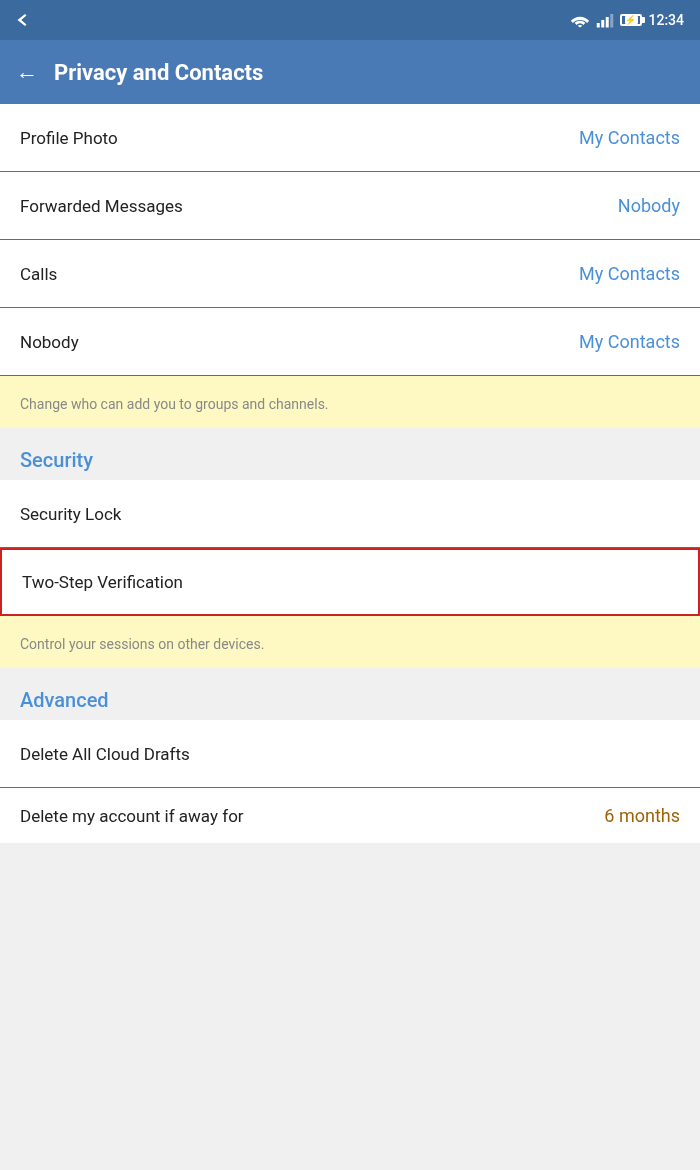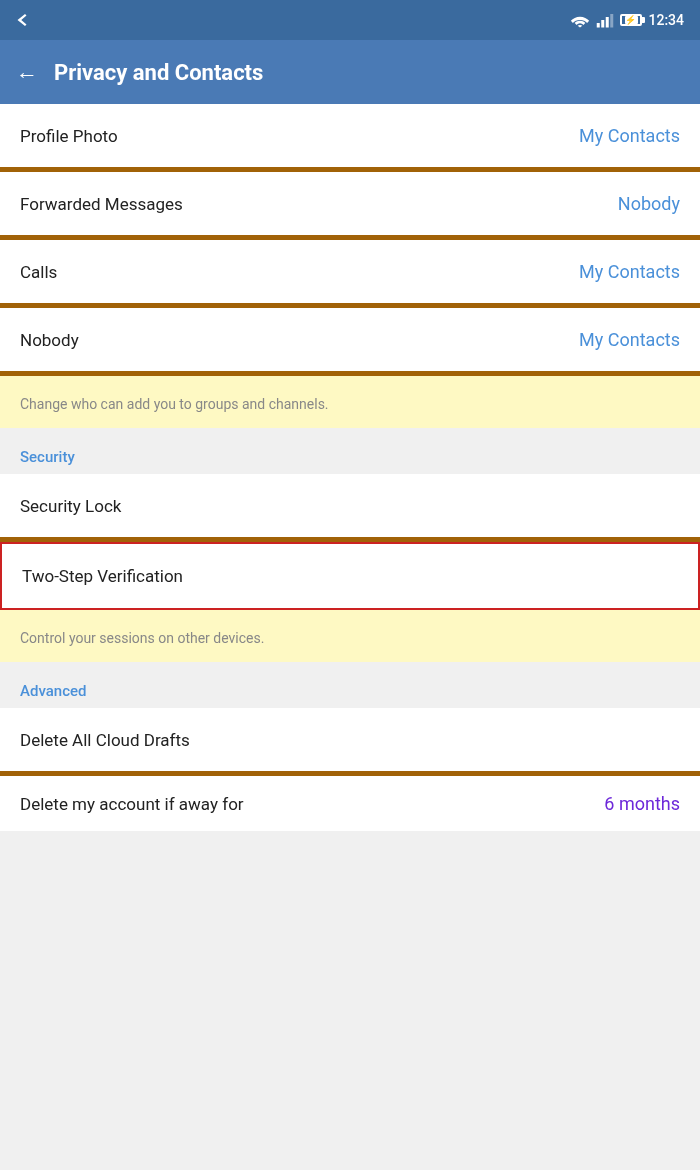--- a/index.html
+++ b/index.html
@@ -91,21 +91,21 @@
     }
 
     
     .settings-item {
       background: white;
       display: flex;
       align-items: center;
       justify-content: space-between;
       padding: 0 20px;
       height: 68px;
-      border-bottom: 5px solid #a16207;
+      border-bottom: 1px solid #a16207;
     }
     .settings-item:last-child {
       border-bottom: none;
     }
     .settings-item-label {
       font-size: 17px;
       color: #222;
     }
     .settings-item-value {
       font-size: 18px;
@@ -122,40 +122,40 @@
       background: #fef9c3;
       padding: 20px 20px 16px;
       font-size: 14px;
       color: #888;
     }
 
     
     .section-header {
       background: #f0f0f0;
       padding: 20px 20px 8px;
-      font-size: 15px;
+      font-size: 20px;
       color: #4a90d9;
       font-weight: 500;
     }
 
     
     .settings-item.highlighted {
       border: 2.5px solid #cc2222;
       margin: 0;
       position: relative;
       z-index: 1;
     }
 
     
     .settings-item.partial {
       height: 55px;
       border-bottom: none;
     }
     .settings-item-value.blue-right {
-      color: #6d28d9;
+      color: #a16207;
     }
   </style>
 </head>
 <body>
 
 <div class="status-bar">
   <div class="status-bar-left">
 
     <svg width="18" height="18" viewBox="0 0 24 24" fill="white">
       <path d="M2 12L12 4l2 2-7 6 7 6-2 2z"></path>

